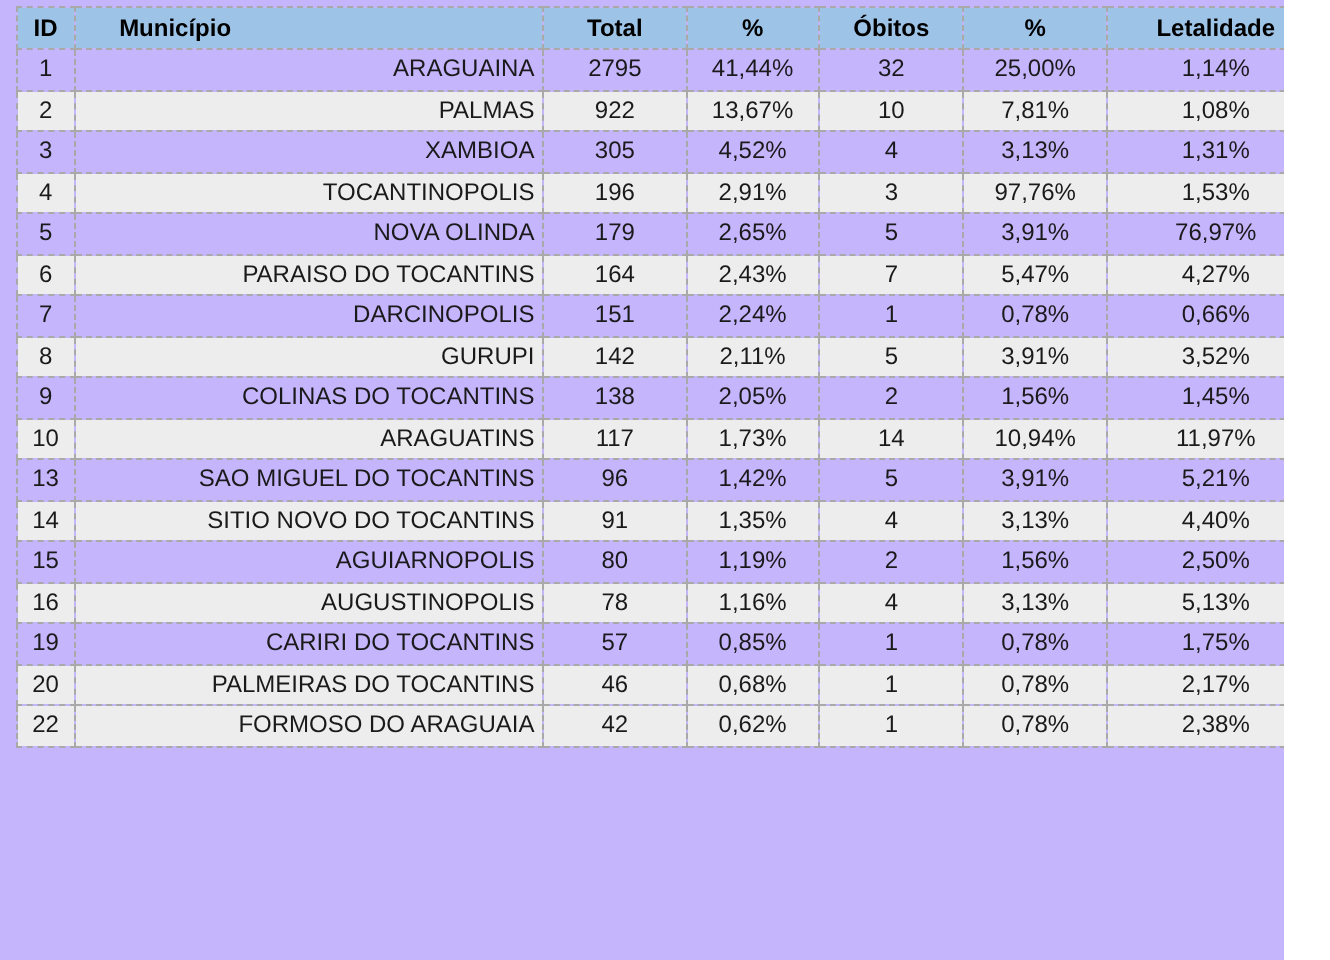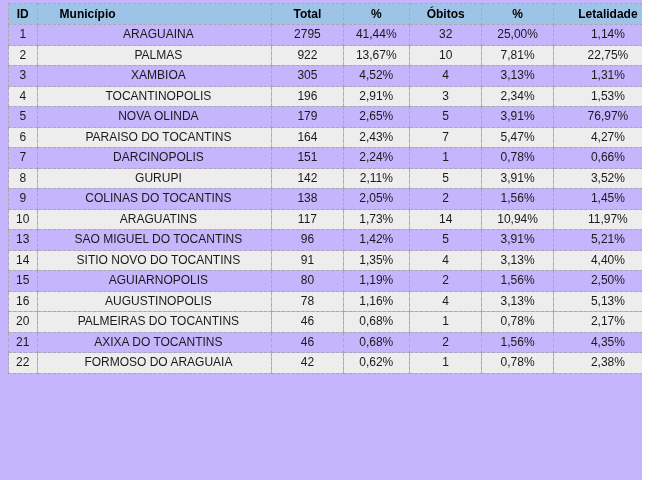--- a/index.html
+++ b/index.html
@@ -39,21 +39,21 @@
     height: 20px;
     line-height: 20px;
     text-align: center;
   }
   table.data-table thead th.col-municipio {
     text-align: left;
     padding-left: 22px;
   }
   table.data-table td { text-align: center; }
   table.data-table td.cell-municipio {
-    text-align: center;
+    text-align: right;
     padding-left: 12px;
   }
   table.data-table tbody tr.stripe td {
     background: var(--stripe-bg, #ededed);
   }
 </style>
 </head>
 <body>
 
 <div class="page">
@@ -88,38 +88,38 @@
           <td>25,00%</td>
           <td>1,14%</td>
         </tr>
         <tr class="stripe">
           <td>2</td>
           <td class="cell-municipio">PALMAS</td>
           <td>922</td>
           <td>13,67%</td>
           <td>10</td>
           <td>7,81%</td>
-          <td>22,75%</td>
+          <td>1,08%</td>
         </tr>
         <tr>
           <td>3</td>
           <td class="cell-municipio">XAMBIOA</td>
           <td>305</td>
           <td>4,52%</td>
           <td>4</td>
           <td>3,13%</td>
           <td>1,31%</td>
         </tr>
         <tr class="stripe">
           <td>4</td>
           <td class="cell-municipio">TOCANTINOPOLIS</td>
           <td>196</td>
           <td>2,91%</td>
           <td>3</td>
-          <td>2,34%</td>
+          <td>97,76%</td>
           <td>1,53%</td>
         </tr>
         <tr>
           <td>5</td>
           <td class="cell-municipio">NOVA OLINDA</td>
           <td>179</td>
           <td>2,65%</td>
           <td>5</td>
           <td>3,91%</td>
           <td>76,97%</td>
@@ -198,37 +198,37 @@
         </tr>
         <tr class="stripe">
           <td>16</td>
           <td class="cell-municipio">AUGUSTINOPOLIS</td>
           <td>78</td>
           <td>1,16%</td>
           <td>4</td>
           <td>3,13%</td>
           <td>5,13%</td>
         </tr>
+        <tr>
+          <td>19</td>
+          <td class="cell-municipio">CARIRI DO TOCANTINS</td>
+          <td>57</td>
+          <td>0,85%</td>
+          <td>1</td>
+          <td>0,78%</td>
+          <td>1,75%</td>
+        </tr>
         <tr class="stripe">
           <td>20</td>
           <td class="cell-municipio">PALMEIRAS DO TOCANTINS</td>
           <td>46</td>
           <td>0,68%</td>
           <td>1</td>
           <td>0,78%</td>
           <td>2,17%</td>
-        </tr>
-        <tr>
-          <td>21</td>
-          <td class="cell-municipio">AXIXA DO TOCANTINS</td>
-          <td>46</td>
-          <td>0,68%</td>
-          <td>2</td>
-          <td>1,56%</td>
-          <td>4,35%</td>
         </tr>
         <tr class="stripe">
           <td>22</td>
           <td class="cell-municipio">FORMOSO DO ARAGUAIA</td>
           <td>42</td>
           <td>0,62%</td>
           <td>1</td>
           <td>0,78%</td>
           <td>2,38%</td>
         </tr>

